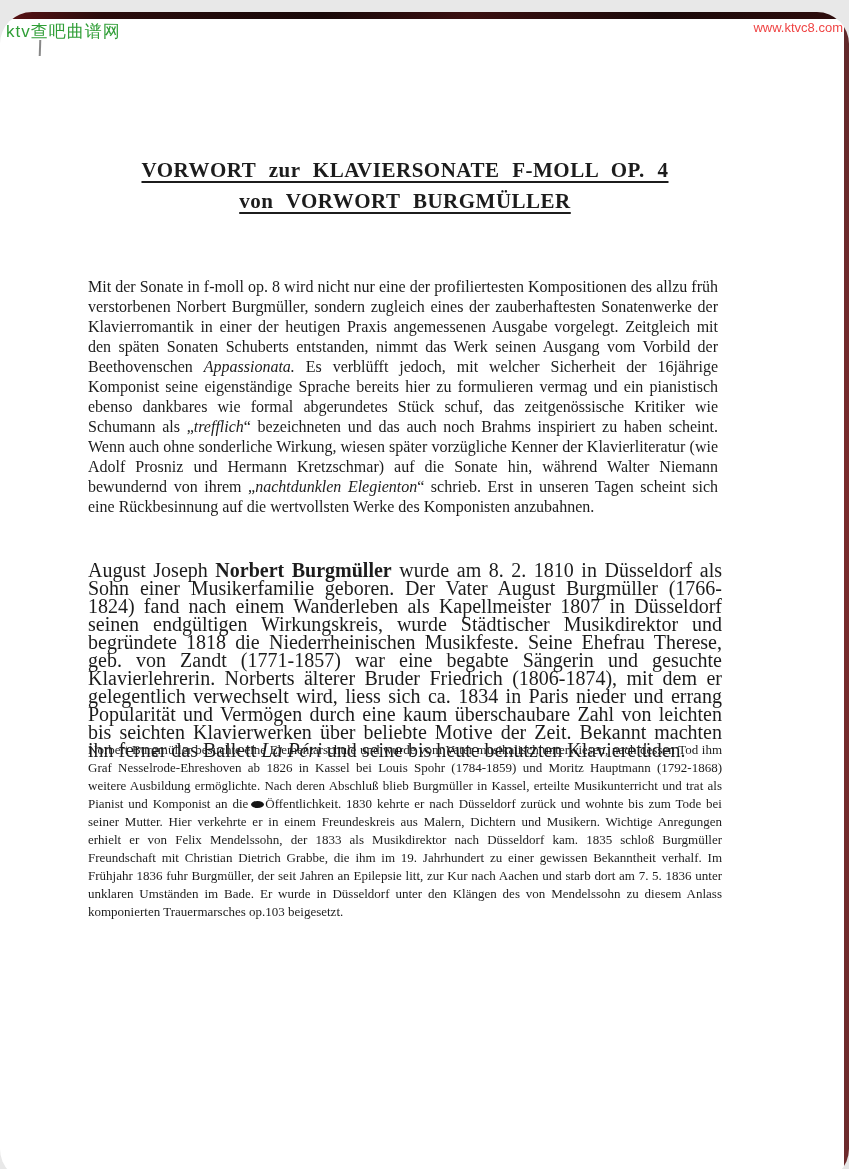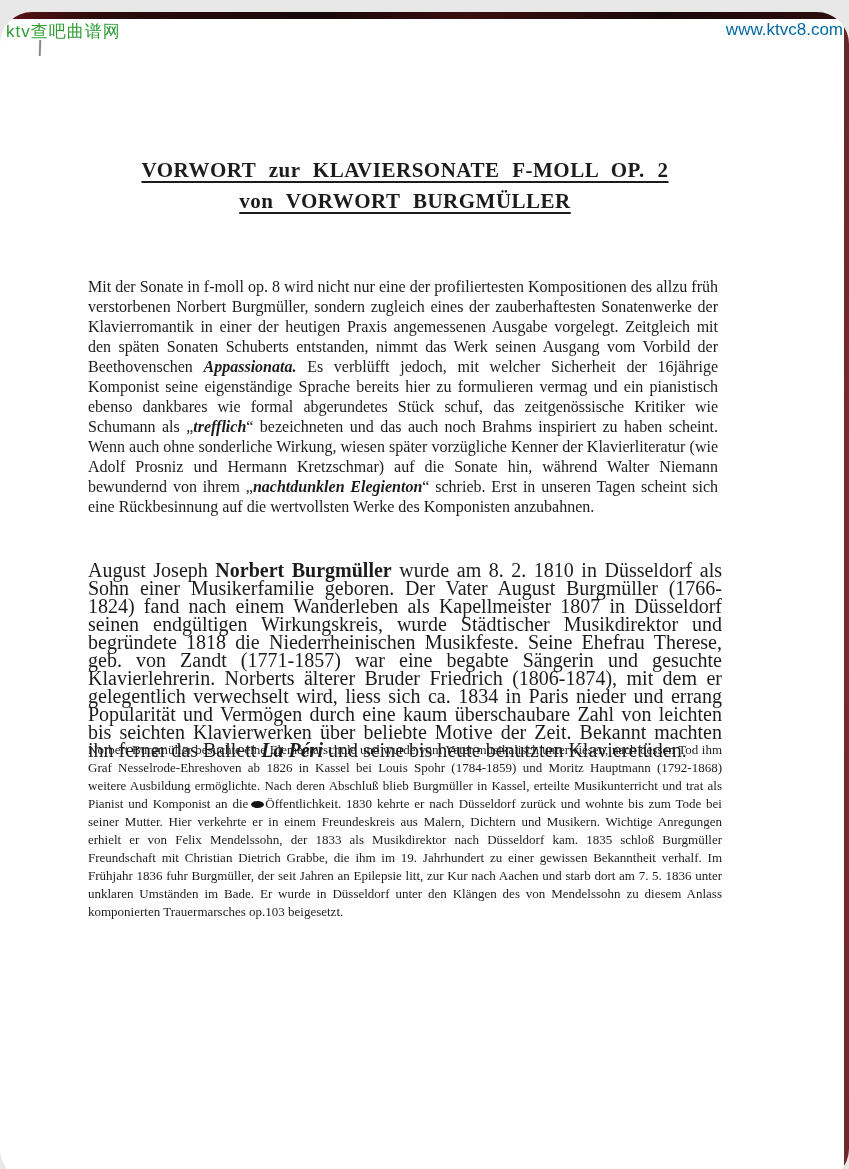--- a/index.html
+++ b/index.html
@@ -29,41 +29,41 @@
   .corner-wedge{
     position:absolute;left:0;bottom:0;width:140px;height:9px;background:#0d0d0d;
     clip-path:polygon(0 35%, 33% 10%, 34% 55%, 0 100%);
   }
   .tick-artifact{
     position:absolute;left:39px;top:28px;width:2px;height:16px;background:#555;opacity:.7;transform:rotate(2deg);
   }
   
   .wm{position:absolute;font-family:"Liberation Sans", sans-serif;}
   .wm-tl{left:6px;top:8px;font-size:17px;color:#2f9e36;letter-spacing:1px;}
-  .wm-tr{right:6px;top:8px;font-size:17px;color:#0369a1;}
+  .wm-tr{right:6px;top:8px;font-size:13px;color:#ef4444;}
   .wm-br{right:8px;top:1180px;font-size:20px;color:#a39d97;}
   .wm-br .domain{color:#cd5a26;margin-left:6px;}
   
   .title-block{
     position:absolute;left:88px;top:143px;width:634px;
     text-align:center;font-weight:bold;line-height:31px;
   }
   .title-block .tline{
     font-size:21px;letter-spacing:.5px;word-spacing:7px;
     text-decoration:underline;text-decoration-thickness:2px;text-underline-offset:4px;
   }
   
   .para{
     position:absolute;left:88px;text-align:justify;text-justify:inter-word;
   }
   .p-intro{top:265px;width:630px;font-size:16px;line-height:20px;}
   .p-bio1{top:549px;width:634px;font-size:20px;line-height:18px;}
   .p-bio2{top:729px;width:634px;font-size:13px;line-height:18px;}
   .seg-normal{font-style:normal;}
-  .seg-italic{font-style:italic;font-weight:bold;}
+  .seg-italic{font-style:italic;}
   .seg-bold{font-weight:bold;}
   .seg-ink-blot{
     display:inline-block;width:13px;height:7px;background:#151515;
     border-radius:50%;margin:0 1px 0 3px;vertical-align:baseline;
   }
 </style>
 </head>
 <body>
 
 <div class="page">
@@ -74,21 +74,21 @@
   <div class="corner-wedge"></div>
   <div class="tick-artifact"></div>
 
   <div class="wm wm-tl">ktv查吧曲谱网</div>
   <div class="wm wm-tr">www.ktvc8.com</div>
   <div class="wm wm-br">
     <span>歌谱简谱网</span><span class="domain">jianpu.cn</span>
   </div>
 
   <div class="title-block">
-    <div class="tline">VORWORT zur KLAVIERSONATE F-MOLL OP. 2</div>
+    <div class="tline">VORWORT zur KLAVIERSONATE F-MOLL OP. 4</div>
     <div class="tline">von VORWORT BURGMÜLLER</div>
   </div>
 
   <div class="para p-intro"><span class="seg-normal">Mit der Sonate in f-moll op. 8 wird nicht nur eine der profiliertesten Kompositionen des allzu früh verstorbenen Norbert Burgmüller, sondern zugleich eines der zauberhaftesten Sonatenwerke der Klavierromantik in einer der heutigen Praxis angemessenen Ausgabe vorgelegt. Zeitgleich mit den späten Sonaten Schuberts entstanden, nimmt das Werk seinen Ausgang vom Vorbild der Beethovenschen </span><span class="seg-italic">Appassionata.</span><span class="seg-normal"> Es verblüfft jedoch, mit welcher Sicherheit der 16jährige Komponist seine eigenständige Sprache bereits hier zu formulieren vermag und ein pianistisch ebenso dankbares wie formal abgerundetes Stück schuf, das zeitgenössische Kritiker wie Schumann als „</span><span class="seg-italic">trefflich</span><span class="seg-normal">“ bezeichneten und das auch noch Brahms inspiriert zu haben scheint. Wenn auch ohne sonderliche Wirkung, wiesen später vorzügliche Kenner der Klavierliteratur (wie Adolf Prosniz und Hermann Kretzschmar) auf die Sonate hin, während Walter Niemann bewundernd von ihrem „</span><span class="seg-italic">nachtdunklen Elegienton</span><span class="seg-normal">“ schrieb. Erst in unseren Tagen scheint sich eine Rückbesinnung auf die wertvollsten Werke des Komponisten anzubahnen.</span></div>
 
   <div class="para p-bio1"><span class="seg-normal">August Joseph </span><span class="seg-bold">Norbert Burgmüller</span><span class="seg-normal"> wurde am 8. 2. 1810 in Düsseldorf als Sohn einer Musikerfamilie geboren. Der Vater August Burgmüller (1766-1824) fand nach einem Wanderleben als Kapellmeister 1807 in Düsseldorf seinen endgültigen Wirkungskreis, wurde Städtischer Musikdirektor und begründete 1818 die Niederrheinischen Musikfeste. Seine Ehefrau Therese, geb. von Zandt (1771-1857) war eine begabte Sängerin und gesuchte Klavierlehrerin. Norberts älterer Bruder Friedrich (1806-1874), mit dem er gelegentlich verwechselt wird, liess sich ca. 1834 in Paris nieder und errang Popularität und Vermögen durch eine kaum überschaubare Zahl von leichten bis seichten Klavierwerken über beliebte Motive der Zeit. Bekannt machten ihn ferner das Ballett </span><span class="seg-italic">La Péri</span><span class="seg-normal"> und seine bis heute benutzten Klavieretüden.</span></div>
 
   <div class="para p-bio2"><span class="seg-normal">Norbert Burgmüller besuchte eine Elementarschule und wurde vom Vater musikalisch unterwiesen, nach dessen Tod ihm Graf Nesselrode-Ehreshoven ab 1826 in Kassel bei Louis Spohr (1784-1859) und Moritz Hauptmann (1792-1868) weitere Ausbildung ermöglichte. Nach deren Abschluß blieb Burgmüller in Kassel, erteilte Musikunterricht und trat als Pianist und Komponist an die</span><span class="seg-ink-blot"></span><span class="seg-normal">Öffentlichkeit. 1830 kehrte er nach Düsseldorf zurück und wohnte bis zum Tode bei seiner Mutter. Hier verkehrte er in einem Freundeskreis aus Malern, Dichtern und Musikern. Wichtige Anregungen erhielt er von Felix Mendelssohn, der 1833 als Musikdirektor nach Düsseldorf kam. 1835 schloß Burgmüller Freundschaft mit Christian Dietrich Grabbe, die ihm im 19. Jahrhundert zu einer gewissen Bekanntheit verhalf. Im Frühjahr 1836 fuhr Burgmüller, der seit Jahren an Epilepsie litt, zur Kur nach Aachen und starb dort am 7. 5. 1836 unter unklaren Umständen im Bade. Er wurde in Düsseldorf unter den Klängen des von Mendelssohn zu diesem Anlass komponierten Trauermarsches op.103 beigesetzt.</span></div>
 
 </div>

